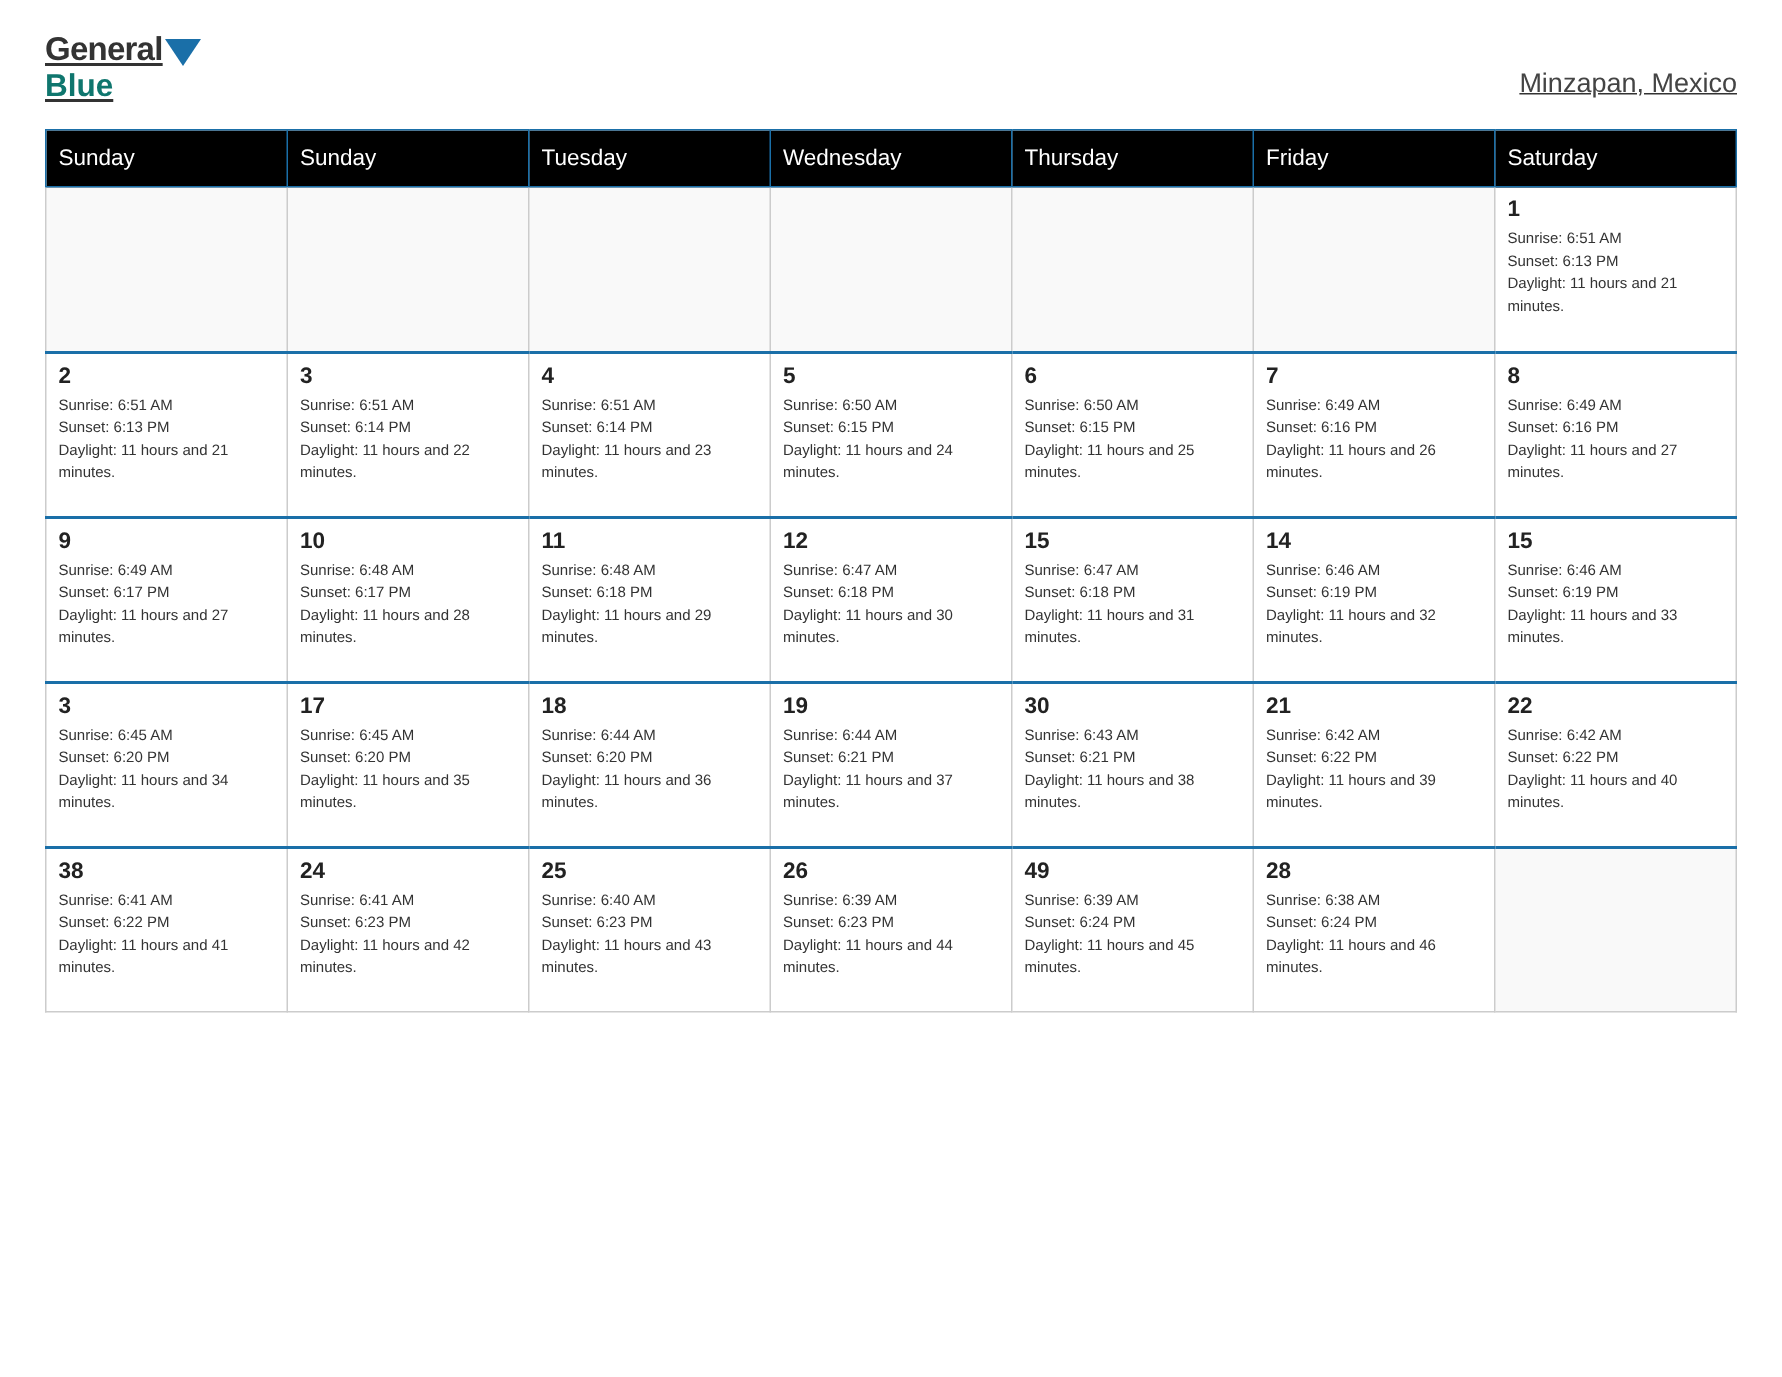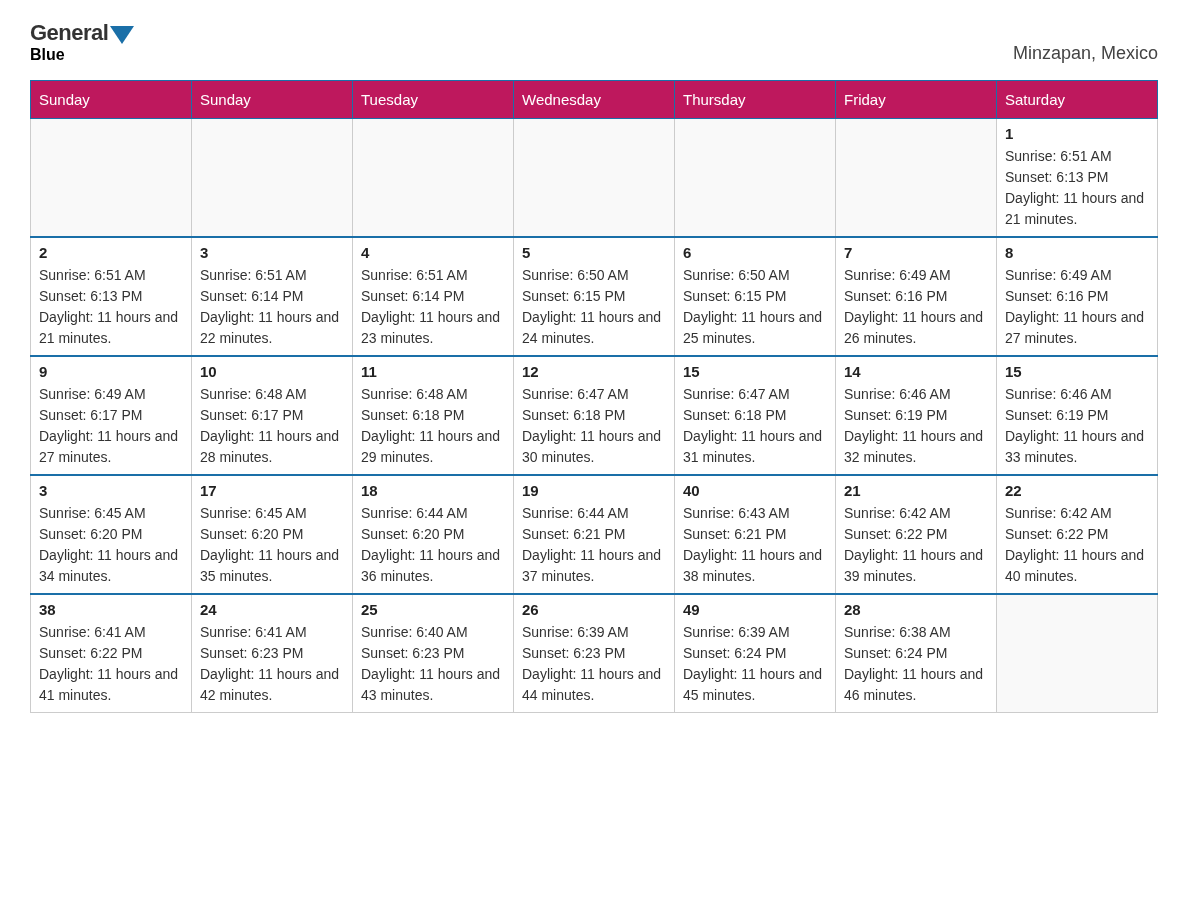--- a/index.html
+++ b/index.html
@@ -5,22 +5,23 @@
     * { box-sizing: border-box; margin: 0; padding: 0; }
     body {
       font-family: Arial, sans-serif;
       background: #fff;
       color: #333;
       padding: 20px 30px;
     }
     .header {
       display: flex;
       justify-content: space-between;
-      align-items: flex-end;
+      align-items: center;
       margin-bottom: 16px;
+      text-decoration: underline;
     }
     .logo {
       display: flex;
       flex-direction: column;
       align-items: flex-start;
     }
     .logo-top {
       display: flex;
       align-items: center;
     }
@@ -33,44 +34,44 @@
     .logo-arrow {
       width: 0;
       height: 0;
       border-left: 12px solid transparent;
       border-right: 12px solid transparent;
       border-top: 18px solid #1a6fa8;
       margin-left: 2px;
       margin-top: 4px;
     }
     .logo-blue {
-      font-size: 16px;
+      font-size: 21px;
       font-weight: bold;
-      color: #000000;
+      color: #0f766e;
     }
     .title-area {
       text-align: right;
     }
     .month-title {
       font-size: 42px;
       font-weight: normal;
       color: #222;
     }
     .location {
       font-size: 18px;
       color: #444;
       margin-top: 20px;
     }
     .calendar {
       width: 100%;
       border-collapse: collapse;
       border: 1px solid #ccc;
     }
     .calendar th {
-      background-color: #be185d;
+      background-color: #000000;
       color: #fff;
       font-size: 15px;
       font-weight: normal;
       padding: 10px 8px;
       text-align: left;
       border: 1px solid #1a6fa8;
     }
     .calendar td {
       vertical-align: top;
       padding: 6px 8px;
@@ -80,21 +81,21 @@
       height: 110px;
     }
     .day-num {
       font-size: 15px;
       font-weight: bold;
       color: #222;
       display: block;
       margin-bottom: 4px;
     }
     .day-info {
-      font-size: 14px;
+      font-size: 10px;
       color: #333;
       line-height: 1.5;
     }
     .empty-cell {
       background: #f9f9f9;
     }
     .row-border td {
       border-top: 2px solid #1a6fa8;
     }
   </style>
@@ -210,21 +211,21 @@
         </td>
         <td>
           <span class="day-num">18</span>
           <div class="day-info">Sunrise: 6:44 AM<br>Sunset: 6:20 PM<br>Daylight: 11 hours and 36 minutes.</div>
         </td>
         <td>
           <span class="day-num">19</span>
           <div class="day-info">Sunrise: 6:44 AM<br>Sunset: 6:21 PM<br>Daylight: 11 hours and 37 minutes.</div>
         </td>
         <td>
-          <span class="day-num">40</span>
+          <span class="day-num">30</span>
           <div class="day-info">Sunrise: 6:43 AM<br>Sunset: 6:21 PM<br>Daylight: 11 hours and 38 minutes.</div>
         </td>
         <td>
           <span class="day-num">21</span>
           <div class="day-info">Sunrise: 6:42 AM<br>Sunset: 6:22 PM<br>Daylight: 11 hours and 39 minutes.</div>
         </td>
         <td>
           <span class="day-num">22</span>
           <div class="day-info">Sunrise: 6:42 AM<br>Sunset: 6:22 PM<br>Daylight: 11 hours and 40 minutes.</div>
         </td>

